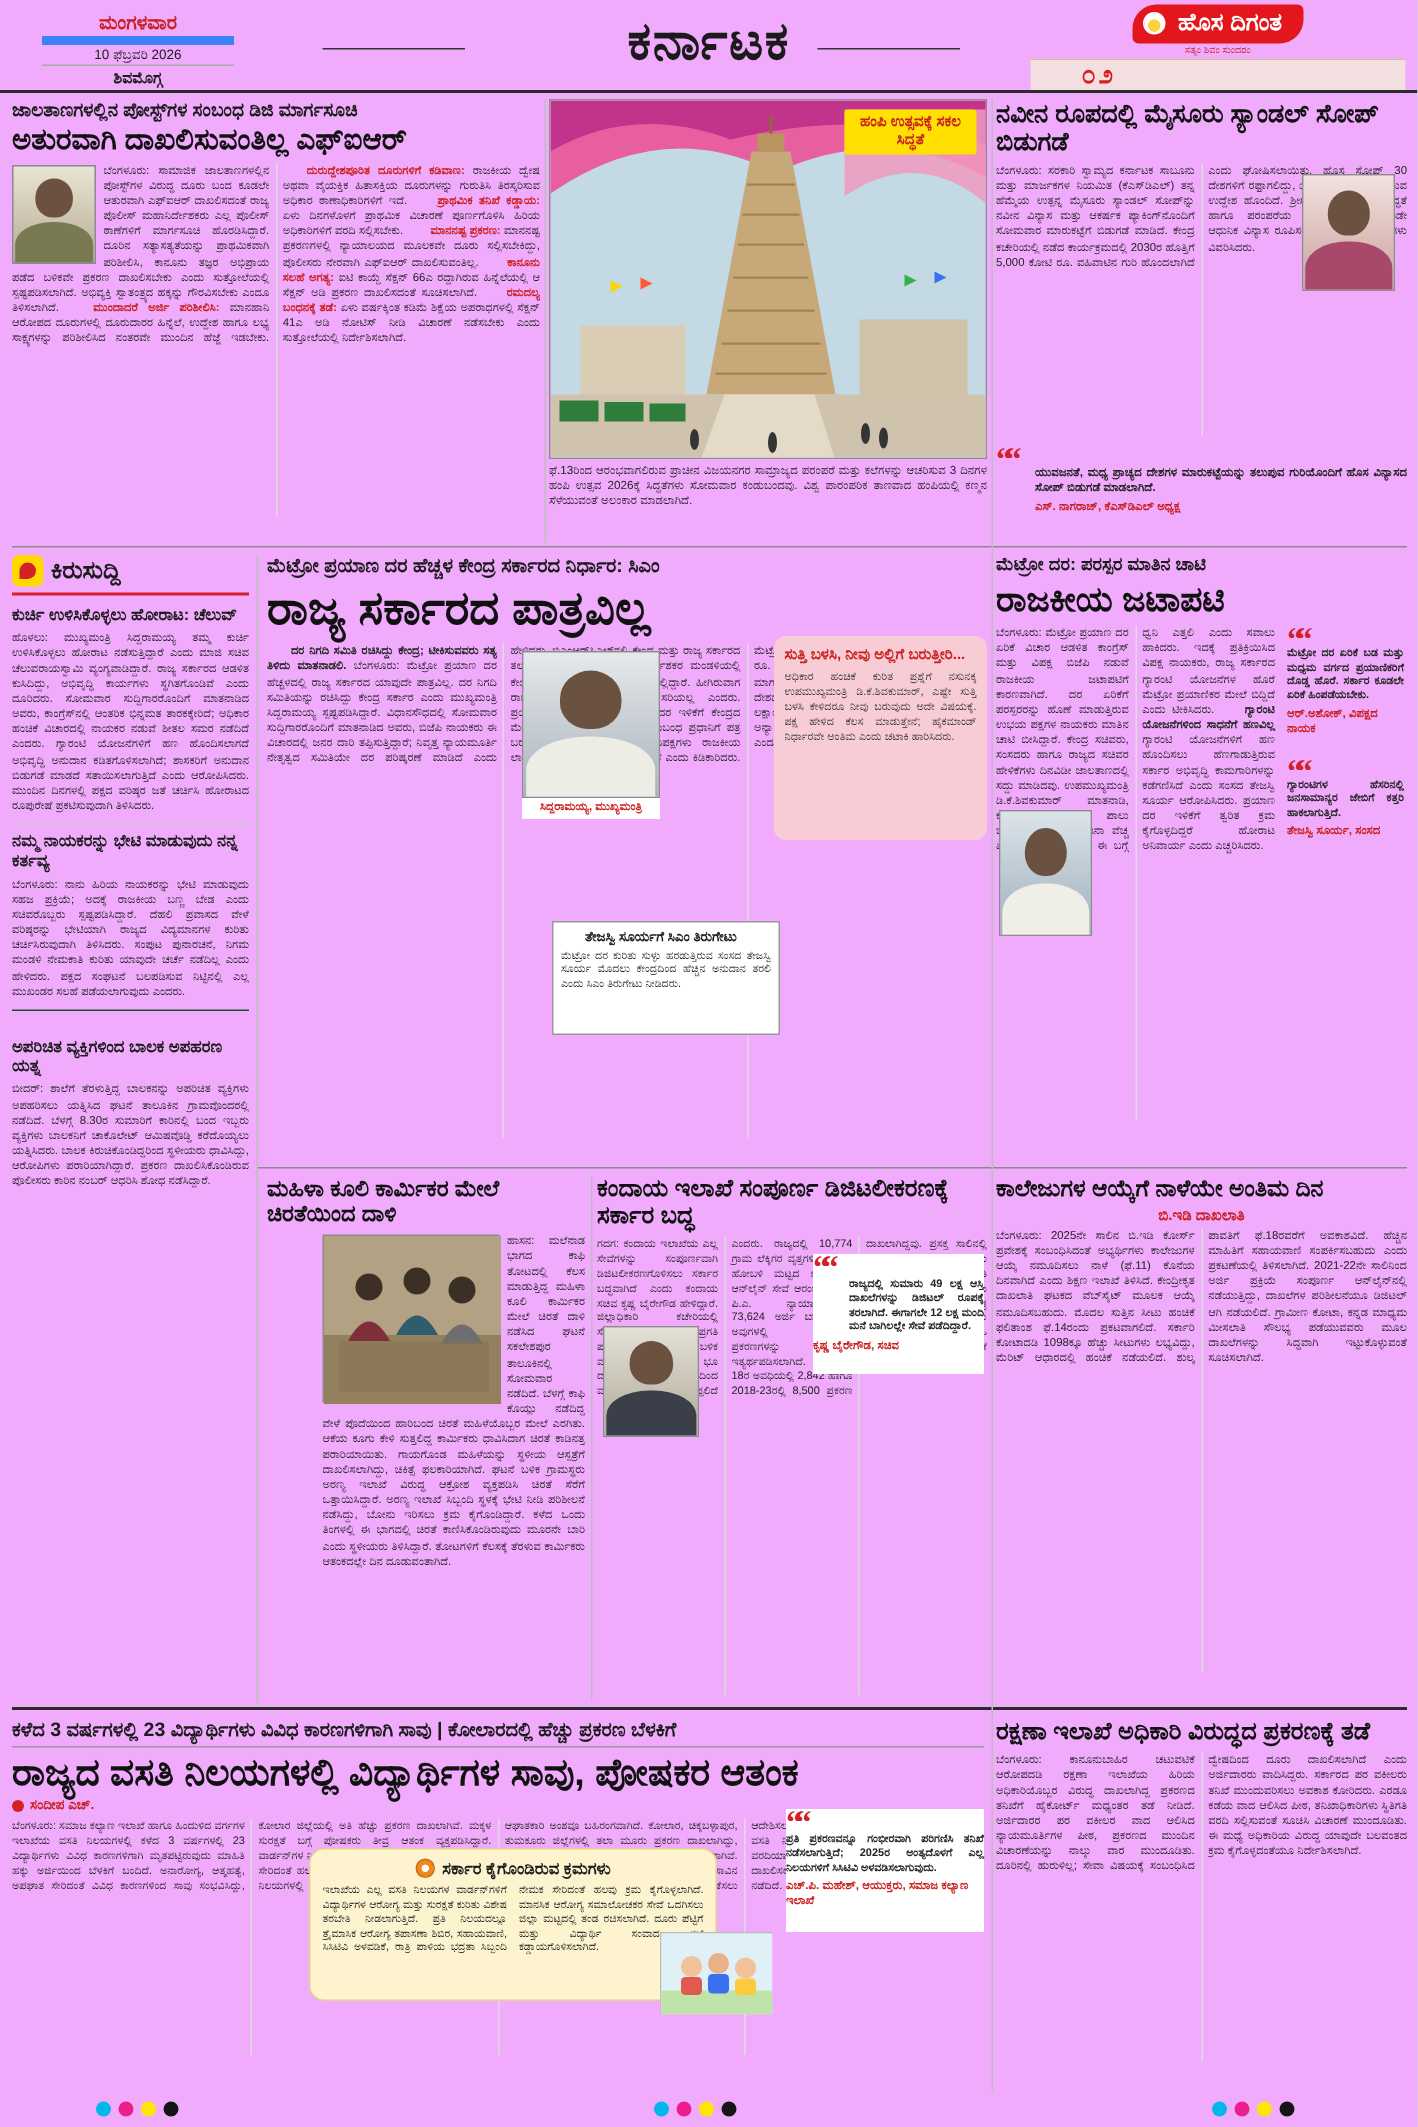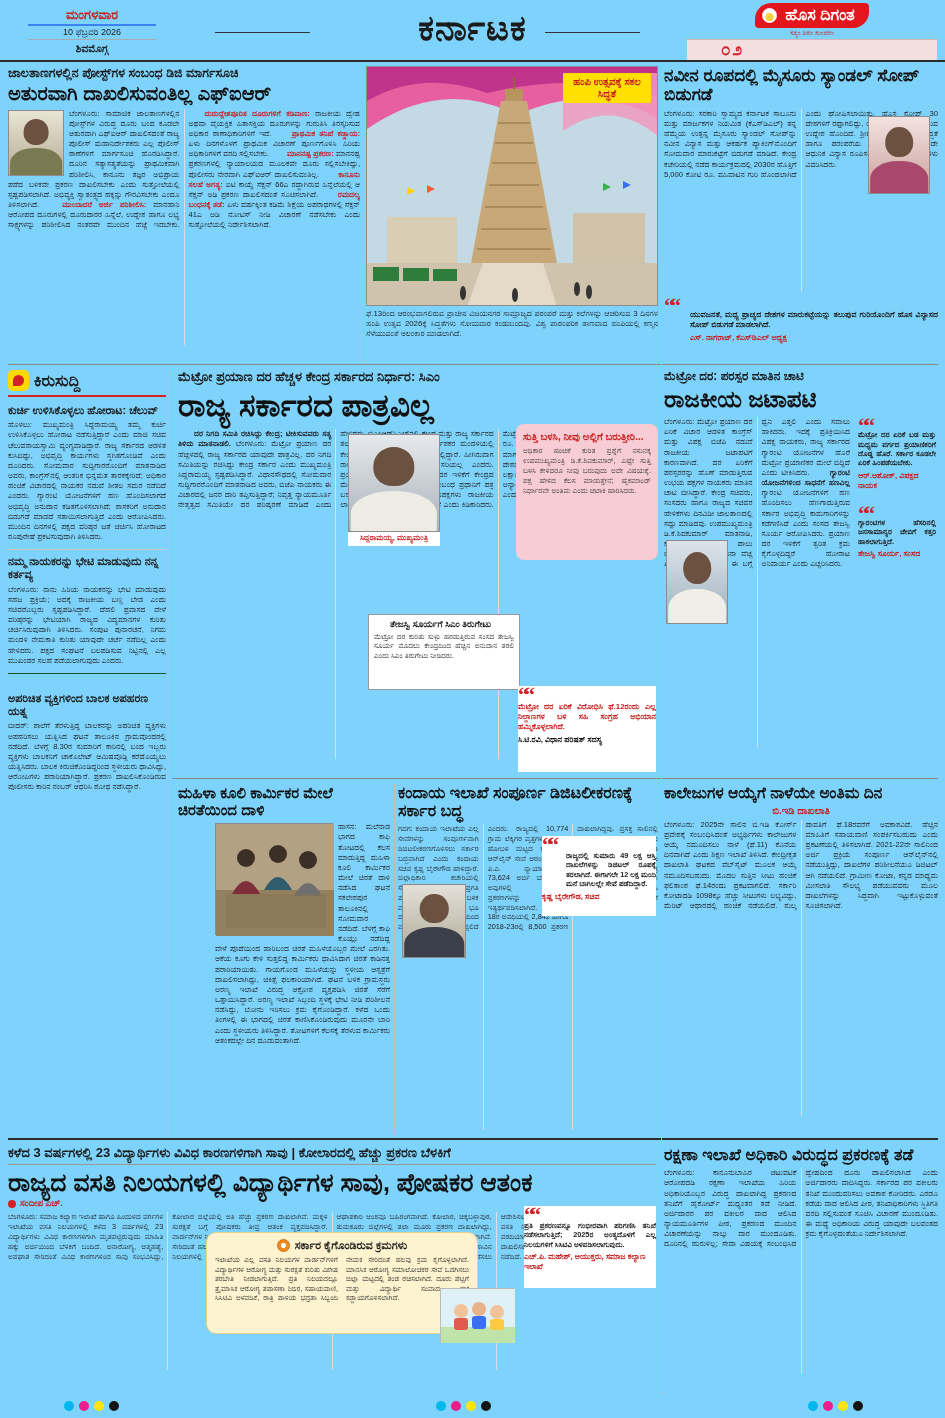--- a/index.html
+++ b/index.html
@@ -1,23 +1,23 @@
 <!DOCTYPE html>
 <html><head>
 <meta charset="utf-8">
 <style>
   * { margin:0; padding:0; box-sizing:border-box; }
   html,body { background:#d9d9d9; }
   body { font-family:"Liberation Sans","DejaVu Sans",sans-serif; }
-  .page { position:relative; width:945px; height:1418px; margin:0 auto; background:#7dd3fc; color:#1b1b1b; overflow:hidden; }
+  .page { position:relative; width:945px; height:1418px; margin:0 auto; background:#f0abfc; color:#1b1b1b; overflow:hidden; }
 
   
   .ed { position:absolute; left:28px; top:7px; width:128px; text-align:center; }
   .ed-day { color:#c9201f; font-weight:bold; font-size:13px; }
-  .ed-date { font-size:9px; border-top:2px solid #3b82f6; border-bottom:1px solid #aaa; padding:1px 0; margin-top:1px; }
+  .ed-date { font-size:9px; border-top:6px solid #3b82f6; border-bottom:1px solid #aaa; padding:1px 0; margin-top:1px; }
   .ed-place { font-size:10.5px; font-weight:bold; margin-top:2px; }
   .mast-title { position:absolute; left:50%; transform:translateX(-50%); top:8px; font-size:35px; font-weight:bold; letter-spacing:1px; white-space:nowrap; }
   .mast-orn { position:absolute; top:32px; width:95px; height:1px; background:#333; }
   .mast-orn.l { left:215px; } .mast-orn.r { right:305px; }
   .brand { position:absolute; right:8px; top:3px; width:250px; text-align:center; }
   .brand-pill { display:inline-block; position:relative; background:#e4161d; color:#fff; font-weight:bold; font-size:16px; padding:3px 14px 4px 30px; border-radius:16px 4px 16px 4px; }
   .flame { position:absolute; left:7px; top:5px; width:15px; height:15px; border-radius:50%; background:radial-gradient(circle at 50% 62%, #ffd23d 0 38%, #fff 42% 100%); border:1px solid #fff; }
   .brand-tag { font-size:6.5px; color:#c9201f; margin-top:1px; }
   .pageno-strip { margin-top:2px; background:#f3dfdf; border-top:1px solid #d9b4b4; height:21px; display:flex; align-items:center; }
   .pageno { color:#d42027; font-weight:bold; font-size:17px; padding-left:34px; letter-spacing:2px; }
@@ -232,24 +232,20 @@
   <div class="overlay" style="left:368px;top:614px;width:152px;height:76px;border:1px solid #999;padding:4px 5px;">
     <div class="b" style="font-size:9px;margin-bottom:2px;">ತೇಜಸ್ವಿ ಸೂರ್ಯಗೆ ಸಿಎಂ ತಿರುಗೇಟು</div>
     <div style="font-size:7.3px;line-height:1.3;text-align:justify;">ಮೆಟ್ರೋ ದರ ಕುರಿತು ಸುಳ್ಳು ಹರಡುತ್ತಿರುವ ಸಂಸದ ತೇಜಸ್ವಿ ಸೂರ್ಯ ಮೊದಲು ಕೇಂದ್ರದಿಂದ ಹೆಚ್ಚಿನ ಅನುದಾನ ತರಲಿ ಎಂದು ಸಿಎಂ ತಿರುಗೇಟು ನೀಡಿದರು.</div>
   </div>
 
   <div class="overlay pinkbox" style="left:516px;top:424px;width:142px;height:136px;">
     <div class="pb-title">ಸುತ್ತಿ ಬಳಸಿ, ನೀವು ಅಲ್ಲಿಗೆ ಬರುತ್ತೀರಿ...</div>
     <div class="pb-body">ಅಧಿಕಾರ ಹಂಚಿಕೆ ಕುರಿತ ಪ್ರಶ್ನೆಗೆ ನಸುನಕ್ಕ ಉಪಮುಖ್ಯಮಂತ್ರಿ ಡಿ.ಕೆ.ಶಿವಕುಮಾರ್, ಎಷ್ಟೇ ಸುತ್ತಿ ಬಳಸಿ ಕೇಳಿದರೂ ನೀವು ಬರುವುದು ಅದೇ ವಿಷಯಕ್ಕೆ. ಪಕ್ಷ ಹೇಳಿದ ಕೆಲಸ ಮಾಡುತ್ತೇನೆ; ಹೈಕಮಾಂಡ್ ನಿರ್ಧಾರವೇ ಅಂತಿಮ ಎಂದು ಚಟಾಕಿ ಹಾರಿಸಿದರು.</div>
   </div>
 
-  <div class="overlay qblock" style="left:518px;top:686px;width:138px;height:86px;padding-left:0;padding-top:16px;">
-    <div class="qtext red">ಮೆಟ್ರೋ ದರ ಏರಿಕೆ ವಿರೋಧಿಸಿ ಫೆ.12ರಂದು ಎಲ್ಲ ನಿಲ್ದಾಣಗಳ ಬಳಿ ಸಹಿ ಸಂಗ್ರಹ ಅಭಿಯಾನ ಹಮ್ಮಿಕೊಳ್ಳಲಾಗಿದೆ.</div>
-    <div class="qby" style="color:#111;">ಸಿ.ಟಿ.ರವಿ, ವಿಧಾನ ಪರಿಷತ್ ಸದಸ್ಯ</div>
-  </div>
 
   <section class="art" style="left:664px;top:370px;width:274px;height:404px;">
     <div class="kicker" style="font-size:12px;">ಮೆಟ್ರೋ ದರ: ಪರಸ್ಪರ ಮಾತಿನ ಚಾಟಿ</div>
     <h2 class="hl" style="font-size:23px;margin:2px 0 5px;">ರಾಜಕೀಯ ಜಟಾಪಟಿ</h2>
     <div style="display:flex;gap:8px;">
       <div class="body cols2" style="width:186px;height:330px;">
         <span>ಬೆಂಗಳೂರು: ಮೆಟ್ರೋ ಪ್ರಯಾಣ ದರ ಏರಿಕೆ ವಿಚಾರ ಆಡಳಿತ ಕಾಂಗ್ರೆಸ್ ಮತ್ತು ವಿಪಕ್ಷ ಬಿಜೆಪಿ ನಡುವೆ ರಾಜಕೀಯ ಜಟಾಪಟಿಗೆ ಕಾರಣವಾಗಿದೆ. ದರ ಏರಿಕೆಗೆ ಪರಸ್ಪರರನ್ನು ಹೊಣೆ ಮಾಡುತ್ತಿರುವ ಉಭಯ ಪಕ್ಷಗಳ ನಾಯಕರು ಮಾತಿನ ಚಾಟಿ ಬೀಸಿದ್ದಾರೆ. ಕೇಂದ್ರ ಸಚಿವರು, ಸಂಸದರು ಹಾಗೂ ರಾಜ್ಯದ ಸಚಿವರ ಹೇಳಿಕೆಗಳು ದಿನವಿಡೀ ಜಾಲತಾಣದಲ್ಲಿ ಸದ್ದು ಮಾಡಿದವು. ಉಪಮುಖ್ಯಮಂತ್ರಿ ಡಿ.ಕೆ.ಶಿವಕುಮಾರ್ ಮಾತನಾಡಿ, ಕೇಂದ್ರದ ಅನುದಾನ ಪಾಲು ಬಿಡುಗಡೆಯಾಗದೆ ಯೋಜನಾ ವೆಚ್ಚ ಏರಿದೆ; ಬಿಜೆಪಿ ಸಂಸದರು ಈ ಬಗ್ಗೆ ಧ್ವನಿ ಎತ್ತಲಿ ಎಂದು ಸವಾಲು ಹಾಕಿದರು. ಇದಕ್ಕೆ ಪ್ರತಿಕ್ರಿಯಿಸಿದ ವಿಪಕ್ಷ ನಾಯಕರು, ರಾಜ್ಯ ಸರ್ಕಾರದ ಗ್ಯಾರಂಟಿ ಯೋಜನೆಗಳ ಹೊರೆ ಮೆಟ್ರೋ ಪ್ರಯಾಣಿಕರ ಮೇಲೆ ಬಿದ್ದಿದೆ ಎಂದು ಟೀಕಿಸಿದರು.</span>
         <span class="b">ಗ್ಯಾರಂಟಿ ಯೋಜನೆಗಳಿಂದ ಸಾಧನೆಗೆ ಹಣವಿಲ್ಲ</span>
         <span>ಗ್ಯಾರಂಟಿ ಯೋಜನೆಗಳಿಗೆ ಹಣ ಹೊಂದಿಸಲು ಹೆಣಗಾಡುತ್ತಿರುವ ಸರ್ಕಾರ ಅಭಿವೃದ್ಧಿ ಕಾಮಗಾರಿಗಳನ್ನು ಕಡೆಗಣಿಸಿದೆ ಎಂದು ಸಂಸದ ತೇಜಸ್ವಿ ಸೂರ್ಯ ಆರೋಪಿಸಿದರು. ಪ್ರಯಾಣ ದರ ಇಳಿಕೆಗೆ ತ್ವರಿತ ಕ್ರಮ ಕೈಗೊಳ್ಳದಿದ್ದರೆ ಹೋರಾಟ ಅನಿವಾರ್ಯ ಎಂದು ಎಚ್ಚರಿಸಿದರು.</span>
       </div>

